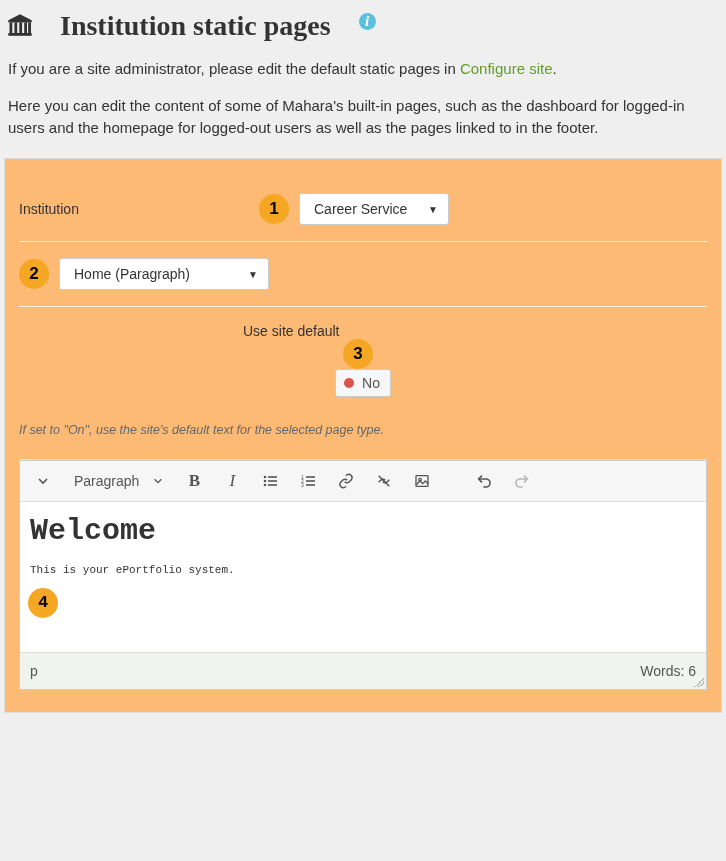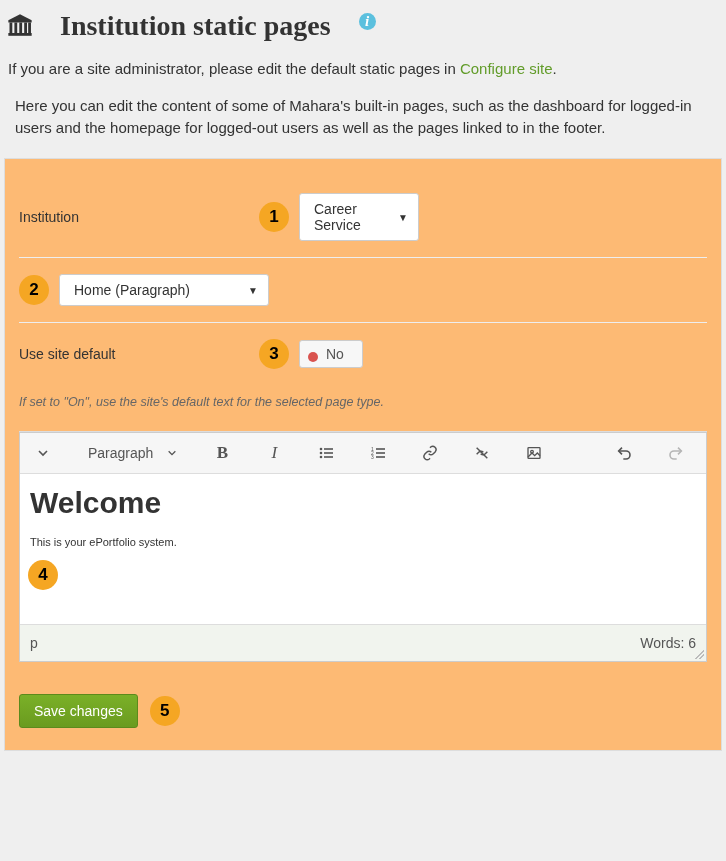--- a/index.html
+++ b/index.html
@@ -54,21 +54,21 @@
     margin: 4px;
     padding: 18px 14px 22px 14px;
   }
   .form-row {
     display: flex;
     align-items: center;
     padding: 16px 0;
     border-bottom: 1px solid #eee;
     position: relative;
   }
-  .form-row.no-border { border-bottom: none; }
+  .form-row.no-border { border-bottom: none; flex-direction: column; }
   .form-label {
     width: 240px;
     font-size: 14px;
     color: #333;
     flex-shrink: 0;
   }
   .badge-num {
     width: 30px;
     height: 30px;
     border-radius: 50%;
@@ -97,25 +97,25 @@
   .select .caret {
     position: absolute;
     right: 10px;
     top: 50%;
     transform: translateY(-50%);
     font-size: 10px;
     color: #333;
   }
   .toggle {
     display: inline-flex;
-    align-items: flex-end;
+    align-items: center;
     border: 1px solid #ccc;
     background: #f7f7f7;
     border-radius: 3px;
-    padding: 5px 18px 5px 8px;
+    padding: 5px 10px 5px 8px;
     font-size: 14px;
     color: #555;
     cursor: pointer;
   }
   .toggle .dot {
     width: 10px; height: 10px; border-radius: 50%;
     background: #d9534f;
     margin-right: 8px;
   }
   .help-text {
@@ -133,21 +133,21 @@
   }
   .req { color: #c00; }
   .editor {
     border: 1px solid #ccc;
     background: #f6f6f6;
   }
   .toolbar {
     display: flex;
     align-items: center;
     padding: 6px 8px;
-    gap: 22px;
+    gap: 8px;
     border-bottom: 1px solid #ddd;
   }
   .tb-btn {
     width: 30px; height: 28px;
     display: inline-flex;
     align-items: center;
     justify-content: center;
     color: #555;
     cursor: pointer;
     border-radius: 2px;
@@ -159,20 +159,21 @@
     color: #555;
     font-size: 14px;
     cursor: pointer;
     gap: 14px;
   }
   .editor-body {
     background: #fff;
     padding: 12px 10px 30px 10px;
     min-height: 150px;
     position: relative;
+    font-family: Liberation Mono, monospace;
   }
   .editor-body h1 {
     font-size: 30px;
     font-weight: 800;
     margin-bottom: 16px;
   }
   .editor-body p {
     font-size: 11px;
   }
   .editor-footer {
@@ -233,29 +234,29 @@
         <rect x="2" y="18" width="20" height="2.4"></rect>
       </svg>
     </span>
     <span>Institution static pages</span>
     <span class="info-icon">i</span>
   </h1>
 
   <p class="intro">
     <span>If you are a site administrator, please edit the default static pages in </span><a href="#">Configure site</a><span>.</span>
   </p>
-  <p class="intro" style="margin-top:14px;margin-left:7px;">Here you can edit the content of some of Mahara's built-in pages, such as the dashboard for logged-in users and the homepage for logged-out users as well as the pages linked to in the footer.</p>
+  <p class="intro" style="margin-top:14px;">Here you can edit the content of some of Mahara's built-in pages, such as the dashboard for logged-in users and the homepage for logged-out users as well as the pages linked to in the footer.</p>
 </div>
 
 <div class="panel">
 
   <div class="form-row">
     <div class="form-label">Institution</div>
     <span class="badge-num">1</span>
-    <div class="select" style="width:120px">
+    <div class="select" style="width:150px">
       <span>Career Service</span>
       <span class="caret">▼</span>
     </div>
   </div>
 
   <div class="form-row">
     <span class="badge-num">2</span>
     <div class="select" style="width:210px">
       <span>Home (Paragraph)</span>
       <span class="caret">▼</span>
@@ -348,18 +349,14 @@
       <p>This is your ePortfolio system.</p>
       <span class="badge-num badge-inline">4</span>
     </div>
     <div class="editor-footer">
       <span>p</span>
       <span>Words: 6</span>
       <span class="resize-handle"></span>
     </div>
   </div>
 
-  <div class="save-row">
-    <button class="btn-primary">Save changes</button>
-    <span class="badge-num" style="margin-top:28px">5</span>
-  </div>
 
 </div>
 
 </body></html>

